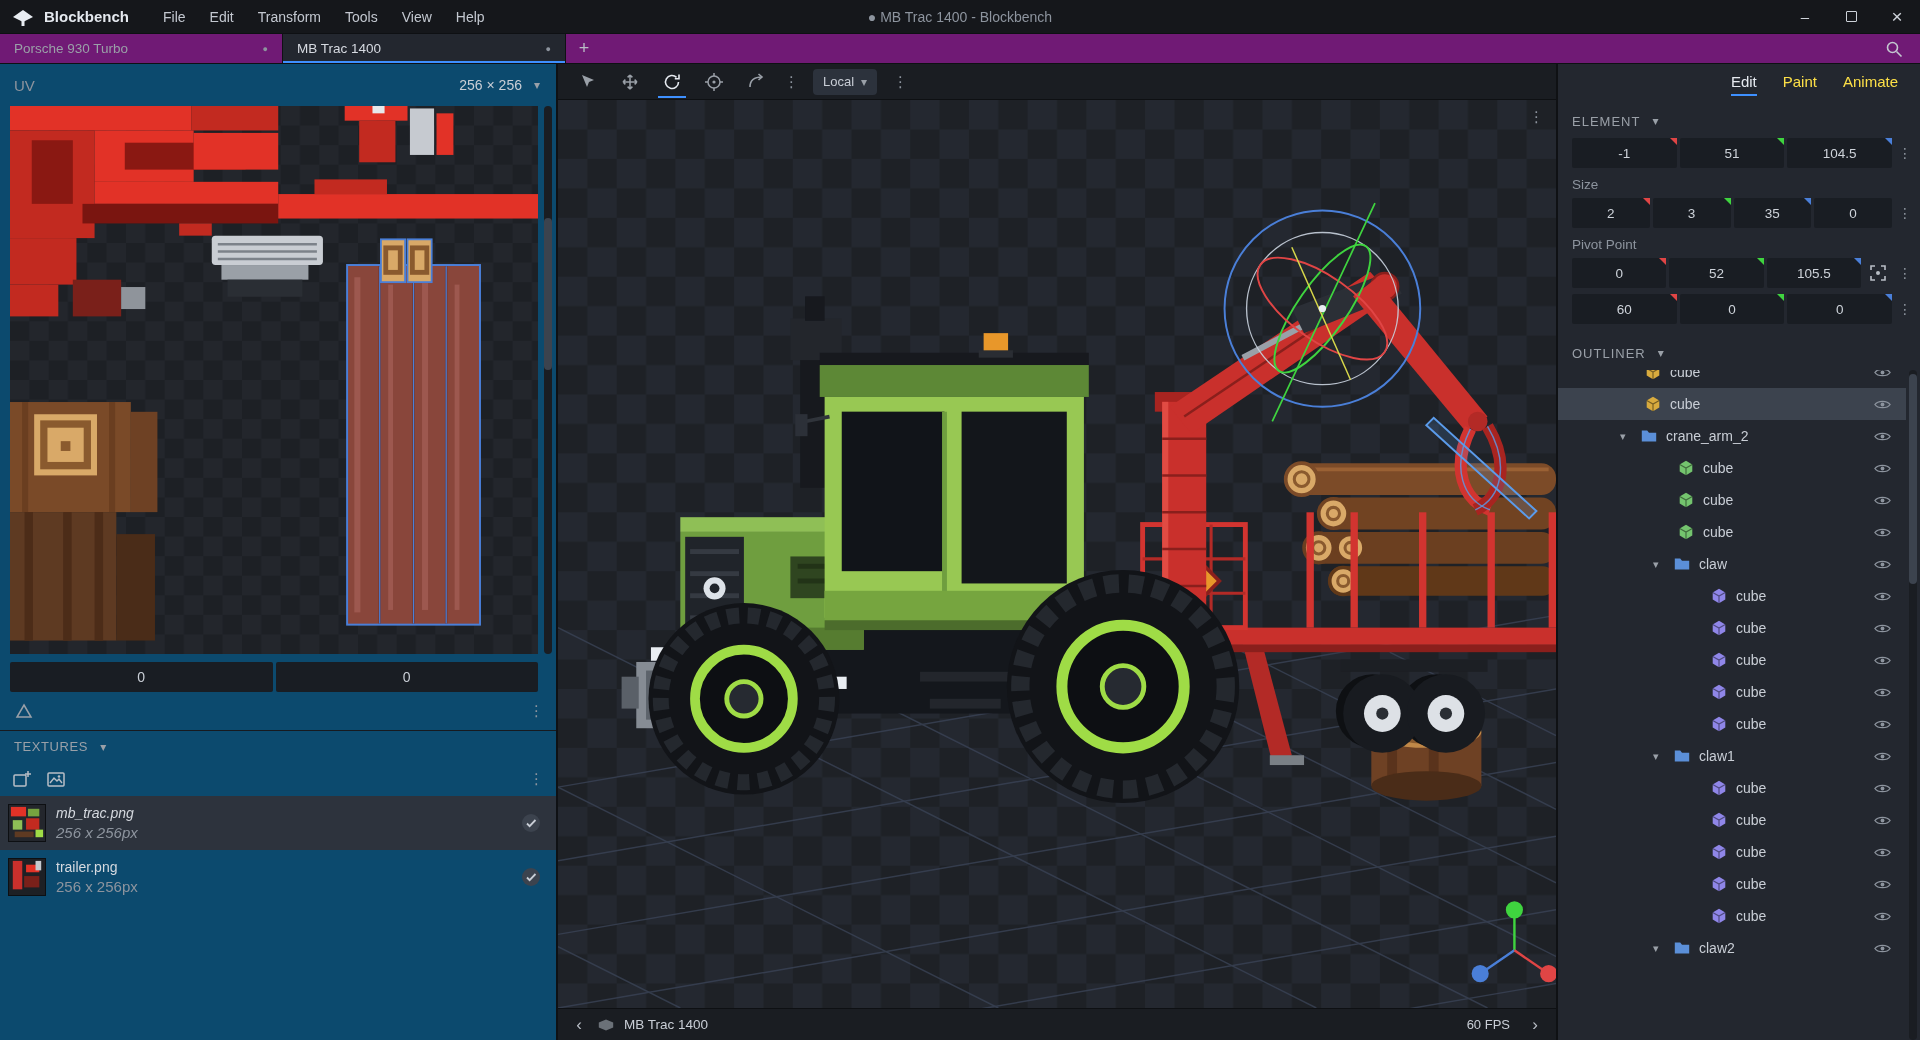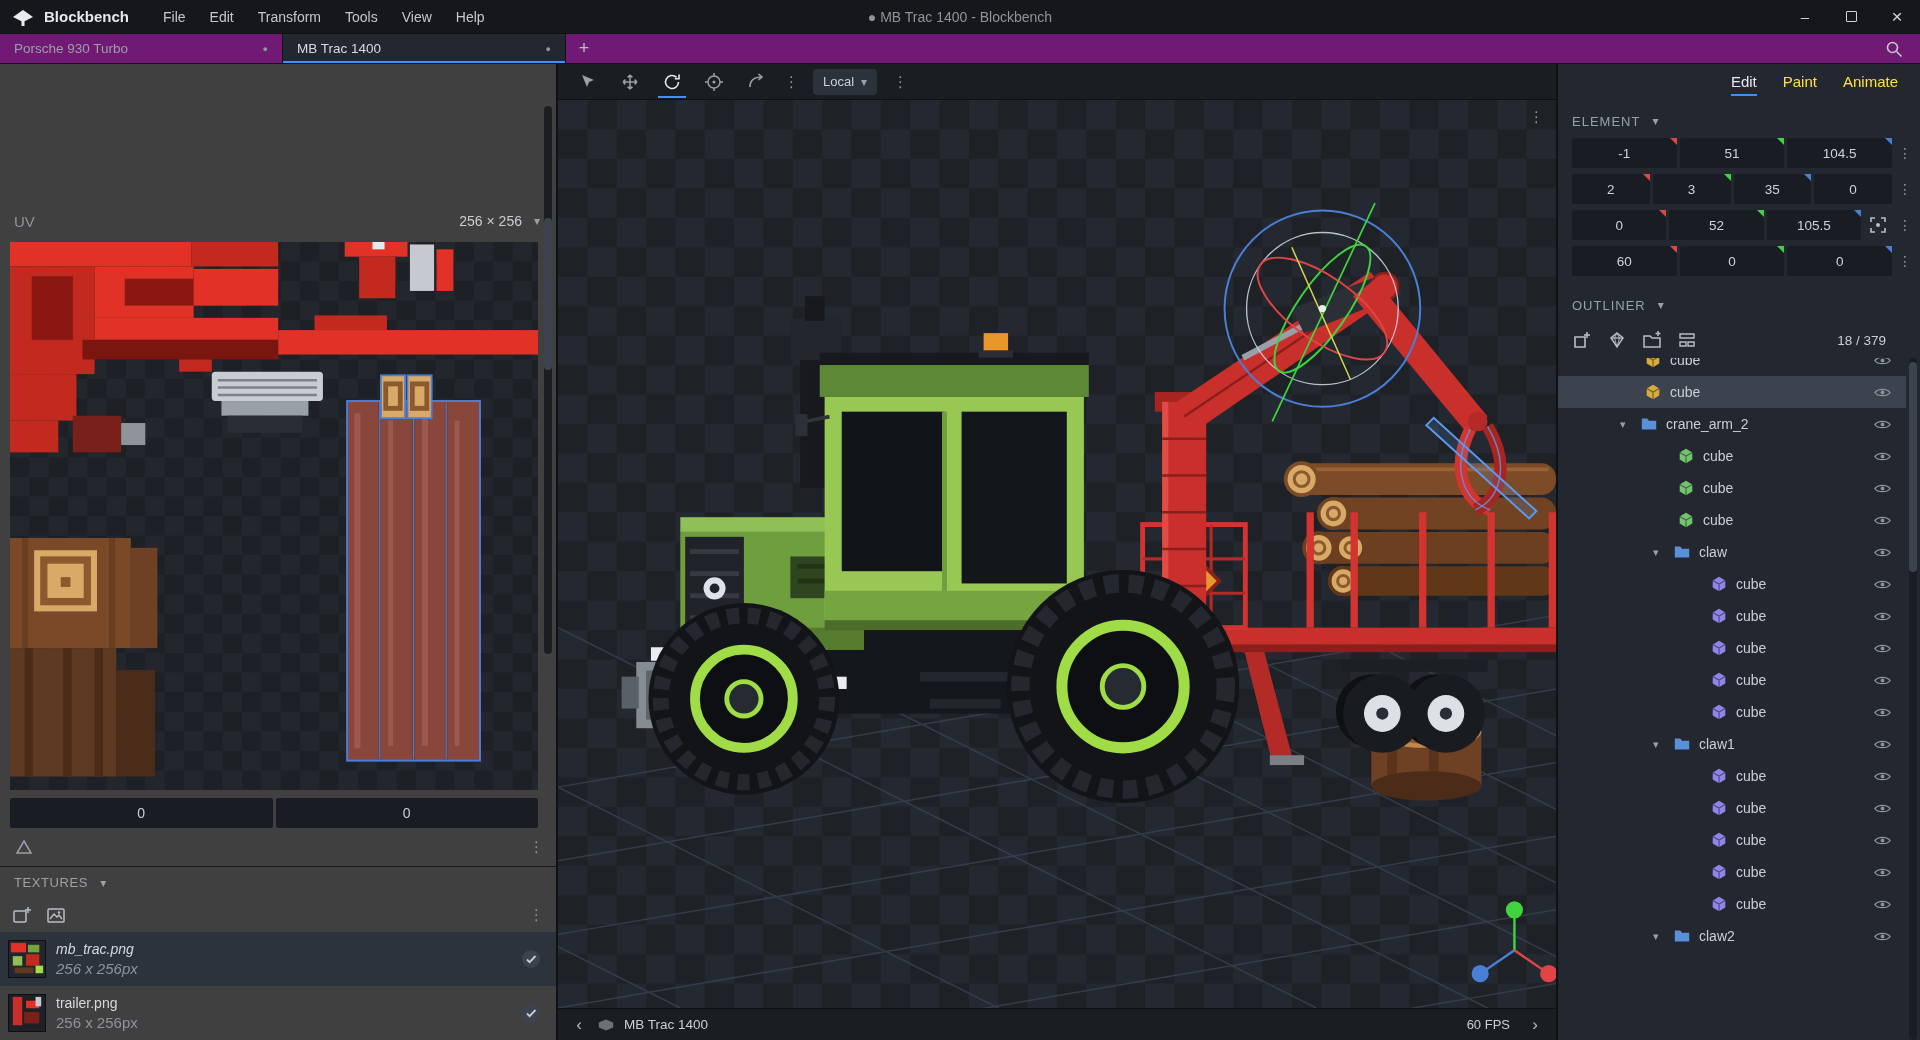--- a/index.html
+++ b/index.html
@@ -17,21 +17,21 @@
 
 .tabbar{height:30px;flex:0 0 30px;background:#701a75;display:flex;align-items:stretch;border-bottom:1px solid #0e1013;}
 .tab{width:283px;display:flex;align-items:center;padding:0 14px;font-size:13.5px;color:#9aa0a8;border-right:1px solid #0f1114;position:relative;}
 .tab .dot{margin-left:auto;font-size:9px;color:#8d949e;}
 .tab.active{background:#23272f;color:#d6dae1;}
 .tab.active::after{content:"";position:absolute;left:0;right:0;bottom:0;height:2px;background:#3e90ff;}
 .plus-btn{width:36px;display:flex;align-items:center;justify-content:center;font-size:18px;color:#b9bec6;}
 .tab-search{margin-left:auto;display:flex;align-items:center;padding-right:16px;color:#c3c8d0;}
 
 .main{flex:1;display:flex;min-height:0;}
-.left-panel{width:558px;flex:0 0 558px;background:#404040;border-right:2px solid #0f1114;position:relative;display:flex;flex-direction:column;justify-content:flex-end;}
+.left-panel{width:558px;flex:0 0 558px;background:#0c4a6e;border-right:2px solid #0f1114;position:relative;display:flex;flex-direction:column;}
 .center-col{flex:1;display:flex;flex-direction:column;min-width:0;}
 .right-panel{width:364px;flex:0 0 364px;background:#23272f;border-left:2px solid #0f1114;display:flex;flex-direction:column;position:relative;}
 
 .uv-header{height:42px;display:flex;align-items:center;padding:0 16px 0 14px;}
 .uv-title{color:#8d949e;font-size:15px;}
 .uv-size{margin-left:auto;font-size:14px;color:#c9ced6;}
 .chev{color:#9aa0a8;font-size:12px;margin-left:12px;}
 .uv-canvas{height:548px;margin:0 18px 0 10px;position:relative;background:#101215;}
 .uv-canvas svg{position:absolute;inset:0;width:100%;height:100%;}
 .uv-scroll{position:absolute;top:42px;right:4px;width:8px;height:548px;background:#1a1d22;border-radius:4px;}
@@ -560,28 +560,30 @@
         <span class="chev">▾</span>
       </div>
 
       <div class="prop-row">
         <div class="num-input axis-x">-1</div>
         <div class="num-input axis-y">51</div>
         <div class="num-input axis-z">104.5</div>
         <span class="row-kebab">⋮</span>
       </div>
 
+      <div class="prop-label">Size</div>
       <div class="prop-row">
         <div class="num-input axis-x">2</div>
         <div class="num-input axis-y">3</div>
         <div class="num-input axis-z">35</div>
         <div class="num-input">0</div>
         <span class="row-kebab">⋮</span>
       </div>
 
+      <div class="prop-label">Pivot Point</div>
       <div class="prop-row">
         <div class="num-input axis-x">0</div>
         <div class="num-input axis-y">52</div>
         <div class="num-input axis-z">105.5</div>
         <span class="icon-btn">
           <svg class="ic" viewBox="0 0 20 20">
             <path d="M3 7V3h4M13 3h4v4M17 13v4h-4M7 17H3v-4" fill="none" stroke="currentColor" stroke-width="1.6"></path>
             <circle cx="10" cy="10" r="2" fill="currentColor"></circle>
           </svg>
         </span>
@@ -593,43 +595,20 @@
         <div class="num-input axis-y">0</div>
         <div class="num-input axis-z">0</div>
         <span class="row-kebab">⋮</span>
       </div>
 
       <div class="panel-header" style="margin-top:6px;">
         <span>OUTLINER</span>
         <span class="chev">▾</span>
       </div>
 
-      <div class="outliner-toolbar">
-        <svg class="ic" viewBox="0 0 20 20">
-          <rect x="3" y="7" width="10" height="10" fill="none" stroke="currentColor" stroke-width="1.6"></rect>
-          <line x1="15" y1="2" x2="15" y2="8" stroke="currentColor" stroke-width="1.6"></line>
-          <line x1="12" y1="5" x2="18" y2="5" stroke="currentColor" stroke-width="1.6"></line>
-        </svg>
-        <svg class="ic" viewBox="0 0 20 20">
-          <path d="M10 3L16 8L10 17L4 8Z" fill="none" stroke="currentColor" stroke-width="1.5"></path>
-          <line x1="4" y1="8" x2="16" y2="8" stroke="currentColor" stroke-width="1.3"></line>
-          <path d="M7.5 8L10 3M12.5 8L10 3M7.5 8L10 17M12.5 8L10 17" fill="none" stroke="currentColor" stroke-width="0.9"></path>
-        </svg>
-        <svg class="ic" viewBox="0 0 20 20">
-          <path d="M2 6h6l2 2h8v9H2z" fill="none" stroke="currentColor" stroke-width="1.5"></path>
-          <line x1="16" y1="1" x2="16" y2="6" stroke="currentColor" stroke-width="1.5"></line>
-          <line x1="13.5" y1="3.5" x2="18.5" y2="3.5" stroke="currentColor" stroke-width="1.5"></line>
-        </svg>
-        <svg class="ic" viewBox="0 0 20 20">
-          <rect x="3" y="4" width="14" height="4" fill="none" stroke="currentColor" stroke-width="1.4"></rect>
-          <rect x="3" y="12" width="6" height="4" fill="none" stroke="currentColor" stroke-width="1.4"></rect>
-          <rect x="11" y="12" width="6" height="4" fill="none" stroke="currentColor" stroke-width="1.4"></rect>
-        </svg>
-        <span class="outliner-count">18 / 379</span>
-      </div>
 
       <div class="outliner-body">
         <div class="outliner-tree">
             <div class="tree-row clip-top" style="padding-left: 86px;">
               <svg class="obj" viewBox="0 0 20 20">
                 <polygon points="10,2 17,6 17,14 10,18 3,14 3,6" fill="#d8ab3e"></polygon>
                 <path d="M3 6l7 4 7-4M10 10v8" stroke="rgba(0,0,0,.45)" stroke-width="1.3" fill="none"></path>
               </svg>
               <span class="lbl">cube</span>
               <svg class="eye" viewBox="0 0 20 20">

